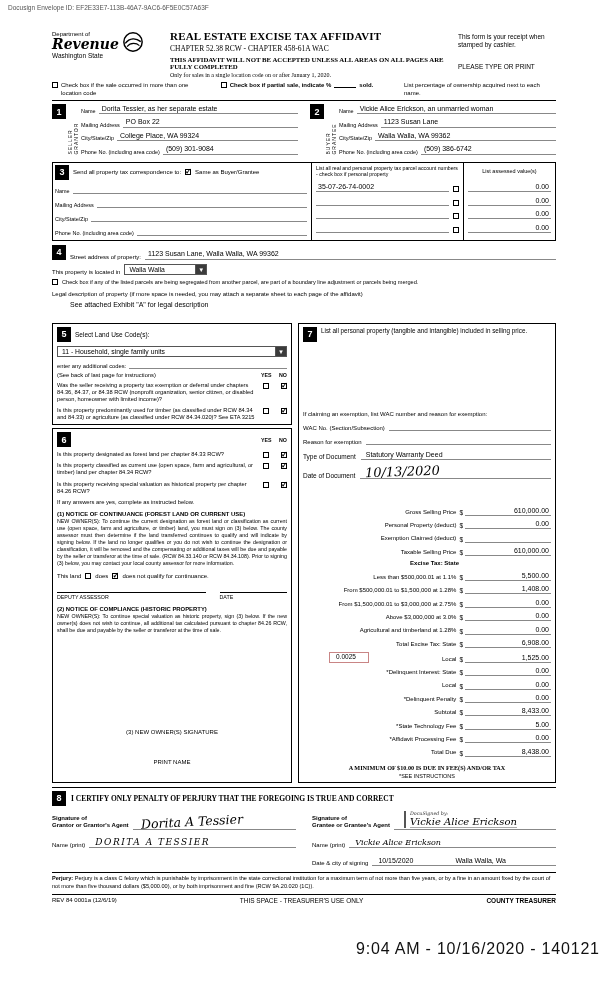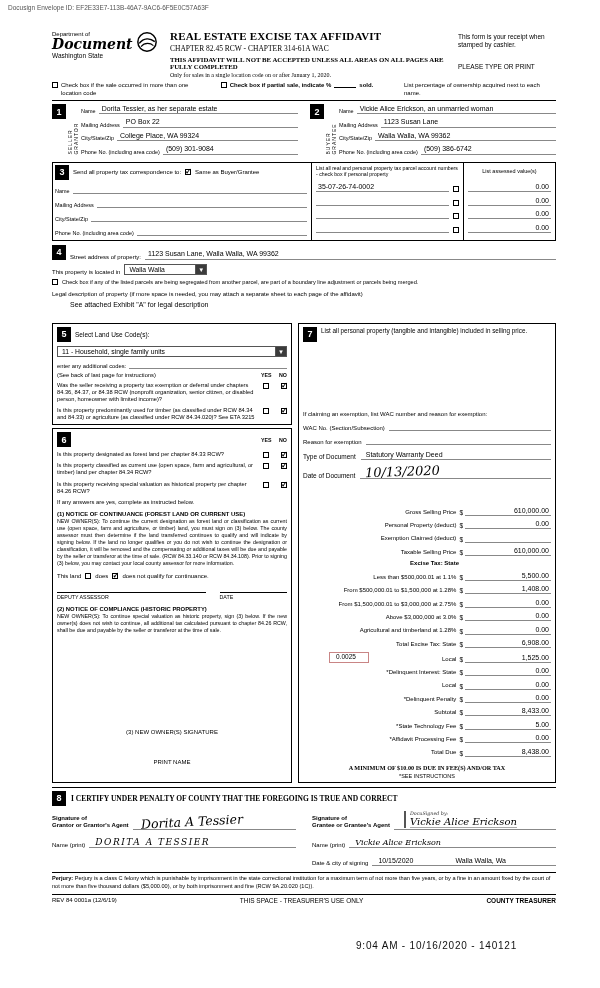--- a/index.html
+++ b/index.html
@@ -149,49 +149,49 @@
   .ds-name { font-size:10px; font-family:"DejaVu Serif", serif; font-style:italic; white-space:nowrap; border-bottom:0.5px solid #aaa; }
   .typed-name { font-family:"DejaVu Serif", serif; font-style:italic; font-size:8px; }
   .date-city-flex { position:absolute; left:6px; bottom:1px; display:flex; gap:42px; font-size:7px; }
 
   
   .perjury { border-top:1px solid #000; margin-top:6px; padding-top:2px; font-size:5.6px; line-height:1.35; }
   .perjury .lead { font-weight:bold; }
   .footer { display:flex; justify-content:space-between; border-top:1px solid #000; margin-top:4px; padding-top:2px; font-size:6px; }
   .footer-center { font-size:6.5px; }
   .footer-right { font-size:6.5px; font-weight:bold; }
-  .stamp { position:absolute; left:356px; top:940px; font-size:10px; letter-spacing:0.8px; color:#111; }
+  .stamp { position:absolute; left:356px; top:940px; font-size:16px; letter-spacing:0.8px; color:#111; }
 </style>
 </head>
 <body>
 
 <div class="docusign-id">Docusign Envelope ID: EF2E33E7-113B-46A7-9AC6-6F5E0C57A63F</div>
 
 <div class="form">
 
   <div class="header">
     <div class="logo">
       <div class="logo-row">
         <div>
           <div class="dept-of">Department of</div>
-          <div class="revenue">Document</div>
+          <div class="revenue">Revenue</div>
           <div class="wa-state">Washington State</div>
         </div>
         <span class="logo-swirl">
           <svg viewBox="0 0 24 24">
               <circle cx="12" cy="12" r="10" fill="none" stroke="#000" stroke-width="1.6"></circle>
               <path d="M3.5 13.5 C 8.5 7.5, 15 7.5, 20.5 11.5" fill="none" stroke="#000" stroke-width="1.6"></path>
               <path d="M5.5 17 C 9.5 12, 16 13, 19 16" fill="none" stroke="#000" stroke-width="1.1"></path>
             </svg>
         </span>
       </div>
     </div>
     <div class="htitle">
       <div class="t1">REAL ESTATE EXCISE TAX AFFIDAVIT</div>
-      <div class="t2">CHAPTER 82.45 RCW - CHAPTER 314-61A WAC</div>
+      <div class="t2">CHAPTER 52.38 RCW - CHAPTER 458-61A WAC</div>
       <div class="t3">THIS AFFIDAVIT WILL NOT BE ACCEPTED UNLESS ALL AREAS ON ALL PAGES ARE FULLY COMPLETED</div>
       <div class="t4">Only for sales in a single location code on or after January 1, 2020.</div>
     </div>
     <div class="hright">
       <div>This form is your receipt when stamped by cashier.</div>
       <div class="type-print">PLEASE TYPE OR PRINT</div>
     </div>
   </div>
 
   <div class="options">
@@ -559,21 +559,21 @@
           </div>
         </div>
       <div class="min-note">A MINIMUM OF $10.00 IS DUE IN FEE(S) AND/OR TAX</div>
       <div class="see-instr">*SEE INSTRUCTIONS</div>
     </div>
   </div>
 
   <div class="sec8">
     <div class="sec8-head">
       <span class="secnum">8</span>
-      <span class="certify">I CERTIFY UNDER PENALTY OF COUNTY THAT THE FOREGOING IS TRUE AND CORRECT</span>
+      <span class="certify">I CERTIFY ONLY PENALTY OF PERJURY THAT THE FOREGOING IS TRUE AND CORRECT</span>
     </div>
     <div class="sig-grid">
       <div>
         <div class="sig-row">
           <span class="sig-label">
             <div>Signature of</div>
             <div>Grantor or Grantor's Agent</div>
           </span>
           <span class="sig-line">
             <span class="grantor-sig">Dorita A Tessier</span>

